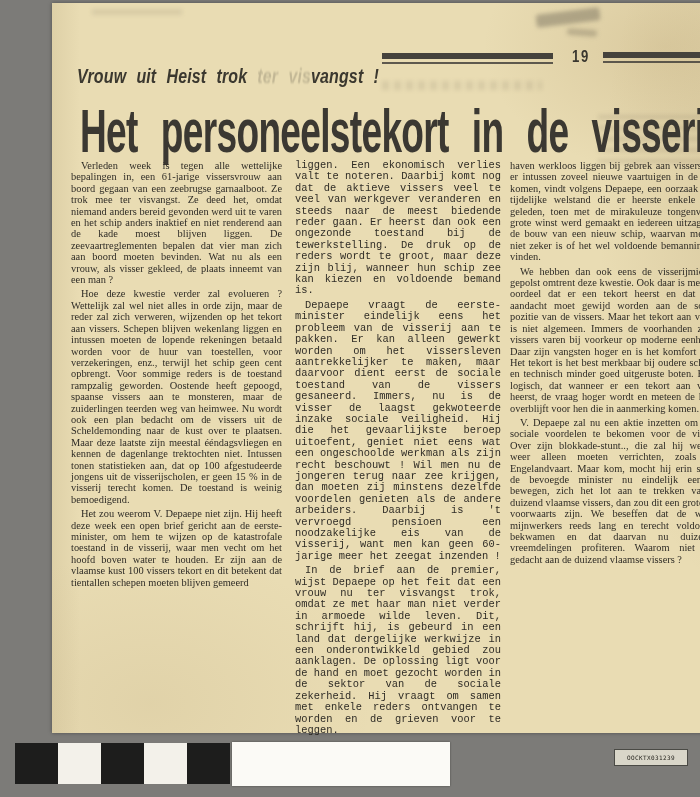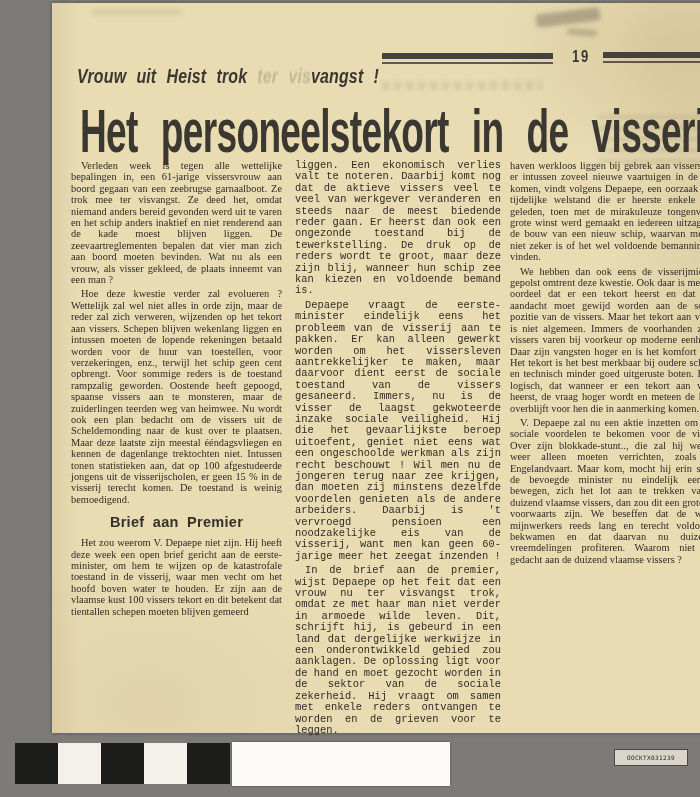--- a/index.html
+++ b/index.html
@@ -117,21 +117,20 @@
 
   <div class="kicker" style="transform: scale(0.797, 1);"><span>Vrouw uit Heist trok </span><span class="faded">ter vis</span><span>vangst !</span></div>
 
   <div class="headline">
     <span style="transform: scale(0.674, 1.1);">Het personeelstekort in de visserij</span>
   </div>
 
   <div class="col col1">
     <p>Verleden week is tegen alle wettelijke bepalingen in, een 61-jarige vissersvrouw aan boord gegaan van een zeebrugse garnaalboot. Ze trok mee ter visvangst. Ze deed het, omdat niemand anders bereid gevonden werd uit te varen en het schip anders inaktief en niet renderend aan de kade moest blijven liggen. De zeevaartreglementen bepalen dat vier man zich aan boord moeten bevinden. Wat nu als een vrouw, als visser gekleed, de plaats inneemt van een man ?</p>
     <p>Hoe deze kwestie verder zal evolueren ? Wettelijk zal wel niet alles in orde zijn, maar de reder zal zich verweren, wijzenden op het tekort aan vissers. Schepen blijven wekenlang liggen en intussen moeten de lopende rekeningen betaald worden voor de huur van toestellen, voor verzekeringen, enz., terwijl het schip geen cent opbrengt. Voor sommige reders is de toestand rampzalig geworden. Oostende heeft gepoogd, spaanse vissers aan te monsteren, maar de zuiderlingen teerden weg van heimwee. Nu wordt ook een plan bedacht om de vissers uit de Scheldemonding naar de kust over te plaatsen. Maar deze laatste zijn meestal ééndagsvliegen en kennen de dagenlange trektochten niet. Intussen tonen statistieken aan, dat op 100 afgestudeerde jongens uit de visserijscholen, er geen 15 % in de visserij terecht komen. De toestand is weinig bemoedigend.</p>
-    <div class="subhead">Brief aan Premier</div>
     <p>Het zou weerom V. Depaepe niet zijn. Hij heeft deze week een open brief gericht aan de eerste-minister, om hem te wijzen op de katastrofale toestand in de visserij, waar men vecht om het hoofd boven water te houden. Er zijn aan de vlaamse kust 100 vissers tekort en dit betekent dat tientallen schepen moeten blijven gemeerd</p>
   </div>
 
   <div class="col col2">
     <p class="noindent">liggen. Een ekonomisch verlies valt te noteren. Daarbij komt nog dat de aktieve vissers veel te veel van werkgever veranderen en steeds naar de meest biedende reder gaan. Er heerst dan ook een ongezonde toestand bij de tewerkstelling. De druk op de reders wordt te groot, maar deze zijn blij, wanneer hun schip zee kan kiezen en voldoende bemand is.</p>
     <p>Depaepe vraagt de eerste-minister eindelijk eens het probleem van de visserij aan te pakken. Er kan alleen gewerkt worden om het vissersleven aantrekkelijker te maken, maar daarvoor dient eerst de sociale toestand van de vissers gesaneerd. Immers, nu is de visser de laagst gekwoteerde inzake sociale veiligheid. Hij die het gevaarlijkste beroep uitoefent, geniet niet eens wat een ongeschoolde werkman als zijn recht beschouwt ! Wil men nu de jongeren terug naar zee krijgen, dan moeten zij minstens dezelfde voordelen genieten als de andere arbeiders. Daarbij is 't vervroegd pensioen een noodzakelijke eis van de visserij, want men kan geen 60-jarige meer het zeegat inzenden !</p>
     <p>In de brief aan de premier, wijst Depaepe op het feit dat een vrouw nu ter visvangst trok, omdat ze met haar man niet verder in armoede wilde leven. Dit, schrijft hij, is gebeurd in een land dat dergelijke werkwijze in een onderontwikkeld gebied zou aanklagen. De oplossing ligt voor de hand en moet gezocht worden in de sektor van de sociale zekerheid. Hij vraagt om samen met enkele reders ontvangen te worden en de grieven voor te leggen.</p>
   </div>
 
   <div class="col col3">

